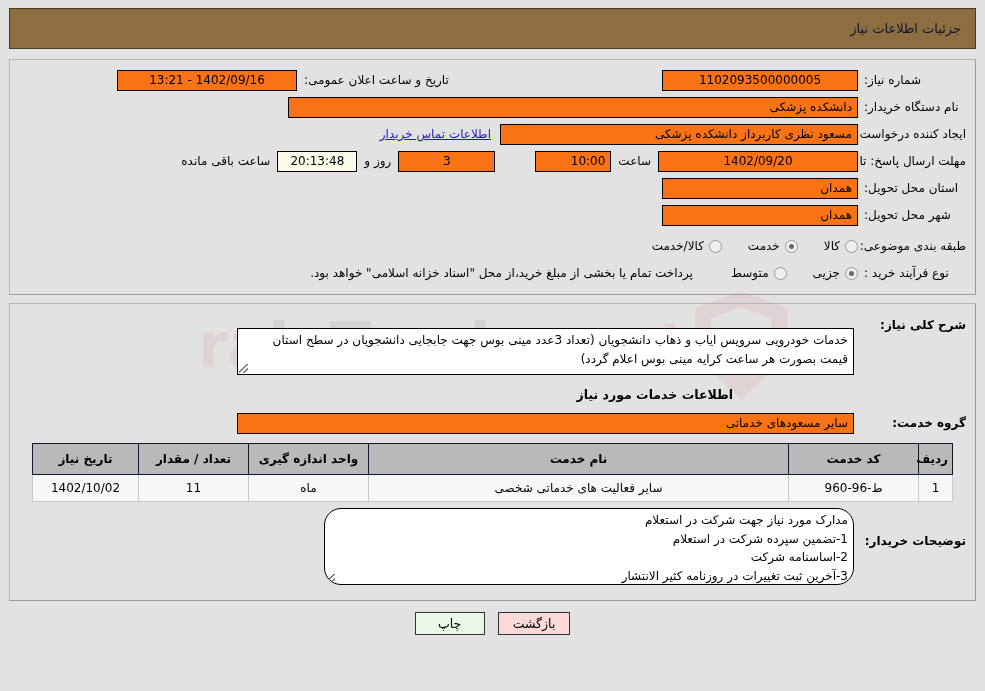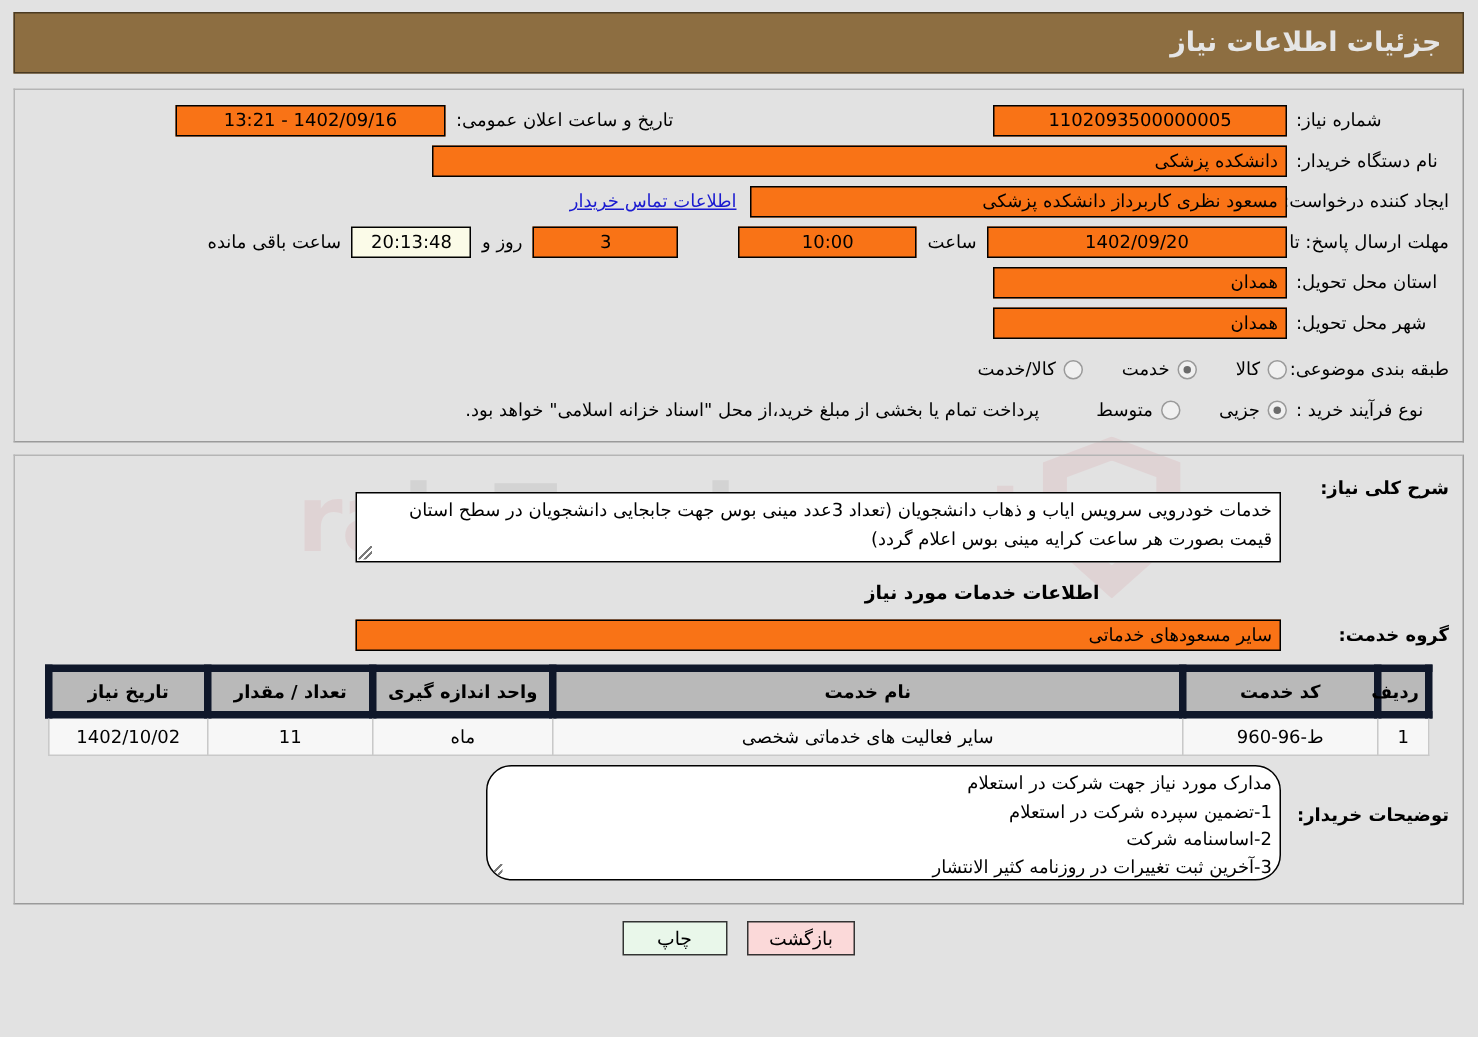--- a/index.html
+++ b/index.html
@@ -64,23 +64,23 @@
     margin: 8px 9px 0 9px;
     height: 41px;
     background: #8d6e41;
     border: 1px solid #4a3a22;
     display: flex;
     align-items: center;
     justify-content: flex-start;
     padding-right: 14px;
   }
   .titlebar .title {
-    color: #e5e5e5;
-    font-size: 18px;
-    font-weight: bold;
+    color: #0f172a;
+    font-size: 13px;
+    font-weight: normal;
   }
 
   
   .panel {
     position: relative;
     z-index: 1;
     margin: 10px 9px 0 9px;
     background: transparent;
     border: 1px solid #9a9a9a;
     border-top-color: #b5b5b5;
@@ -118,21 +118,21 @@
     white-space: nowrap;
   }
   .fld.right  { text-align: right; }
   .fld.cream  { background: #fbfbe8; }
 
   .w-need   { width: 196px; text-align: center; }
   .w-pub    { width: 180px; text-align: center; }
   .w-org    { width: 570px; text-align: right; }
   .w-creator{ width: 358px; text-align: right; }
   .w-date   { width: 200px; text-align: center; }
-  .w-time   { width: 119px;  text-align: center; }
+  .w-time   { width: 76px;  }
   .w-days   { width: 97px;  text-align: center; }
   .w-count  { width: 80px;  text-align: center; }
   .w-prov   { width: 196px; text-align: right; }
 
   .inline-lbl {
     font-size: 12px;
     color: #000;
     padding: 0 7px;
     white-space: nowrap;
   }
@@ -203,21 +203,21 @@
 
   
   table.grid {
     border-collapse: collapse;
     margin: 4px 0 0 0;
     width: 920px;
     table-layout: fixed;
   }
   table.grid th {
     background: #b9b9b9;
-    border: 5px solid #0f172a;
+    border: 1px solid #0f172a;
     font-size: 12px;
     font-weight: bold;
     color: #000;
     height: 31px;
     text-align: center;
     padding: 0 4px;
   }
   table.grid td {
     background: #f7f7f7;
     border: 1px solid #c9c9c9;

